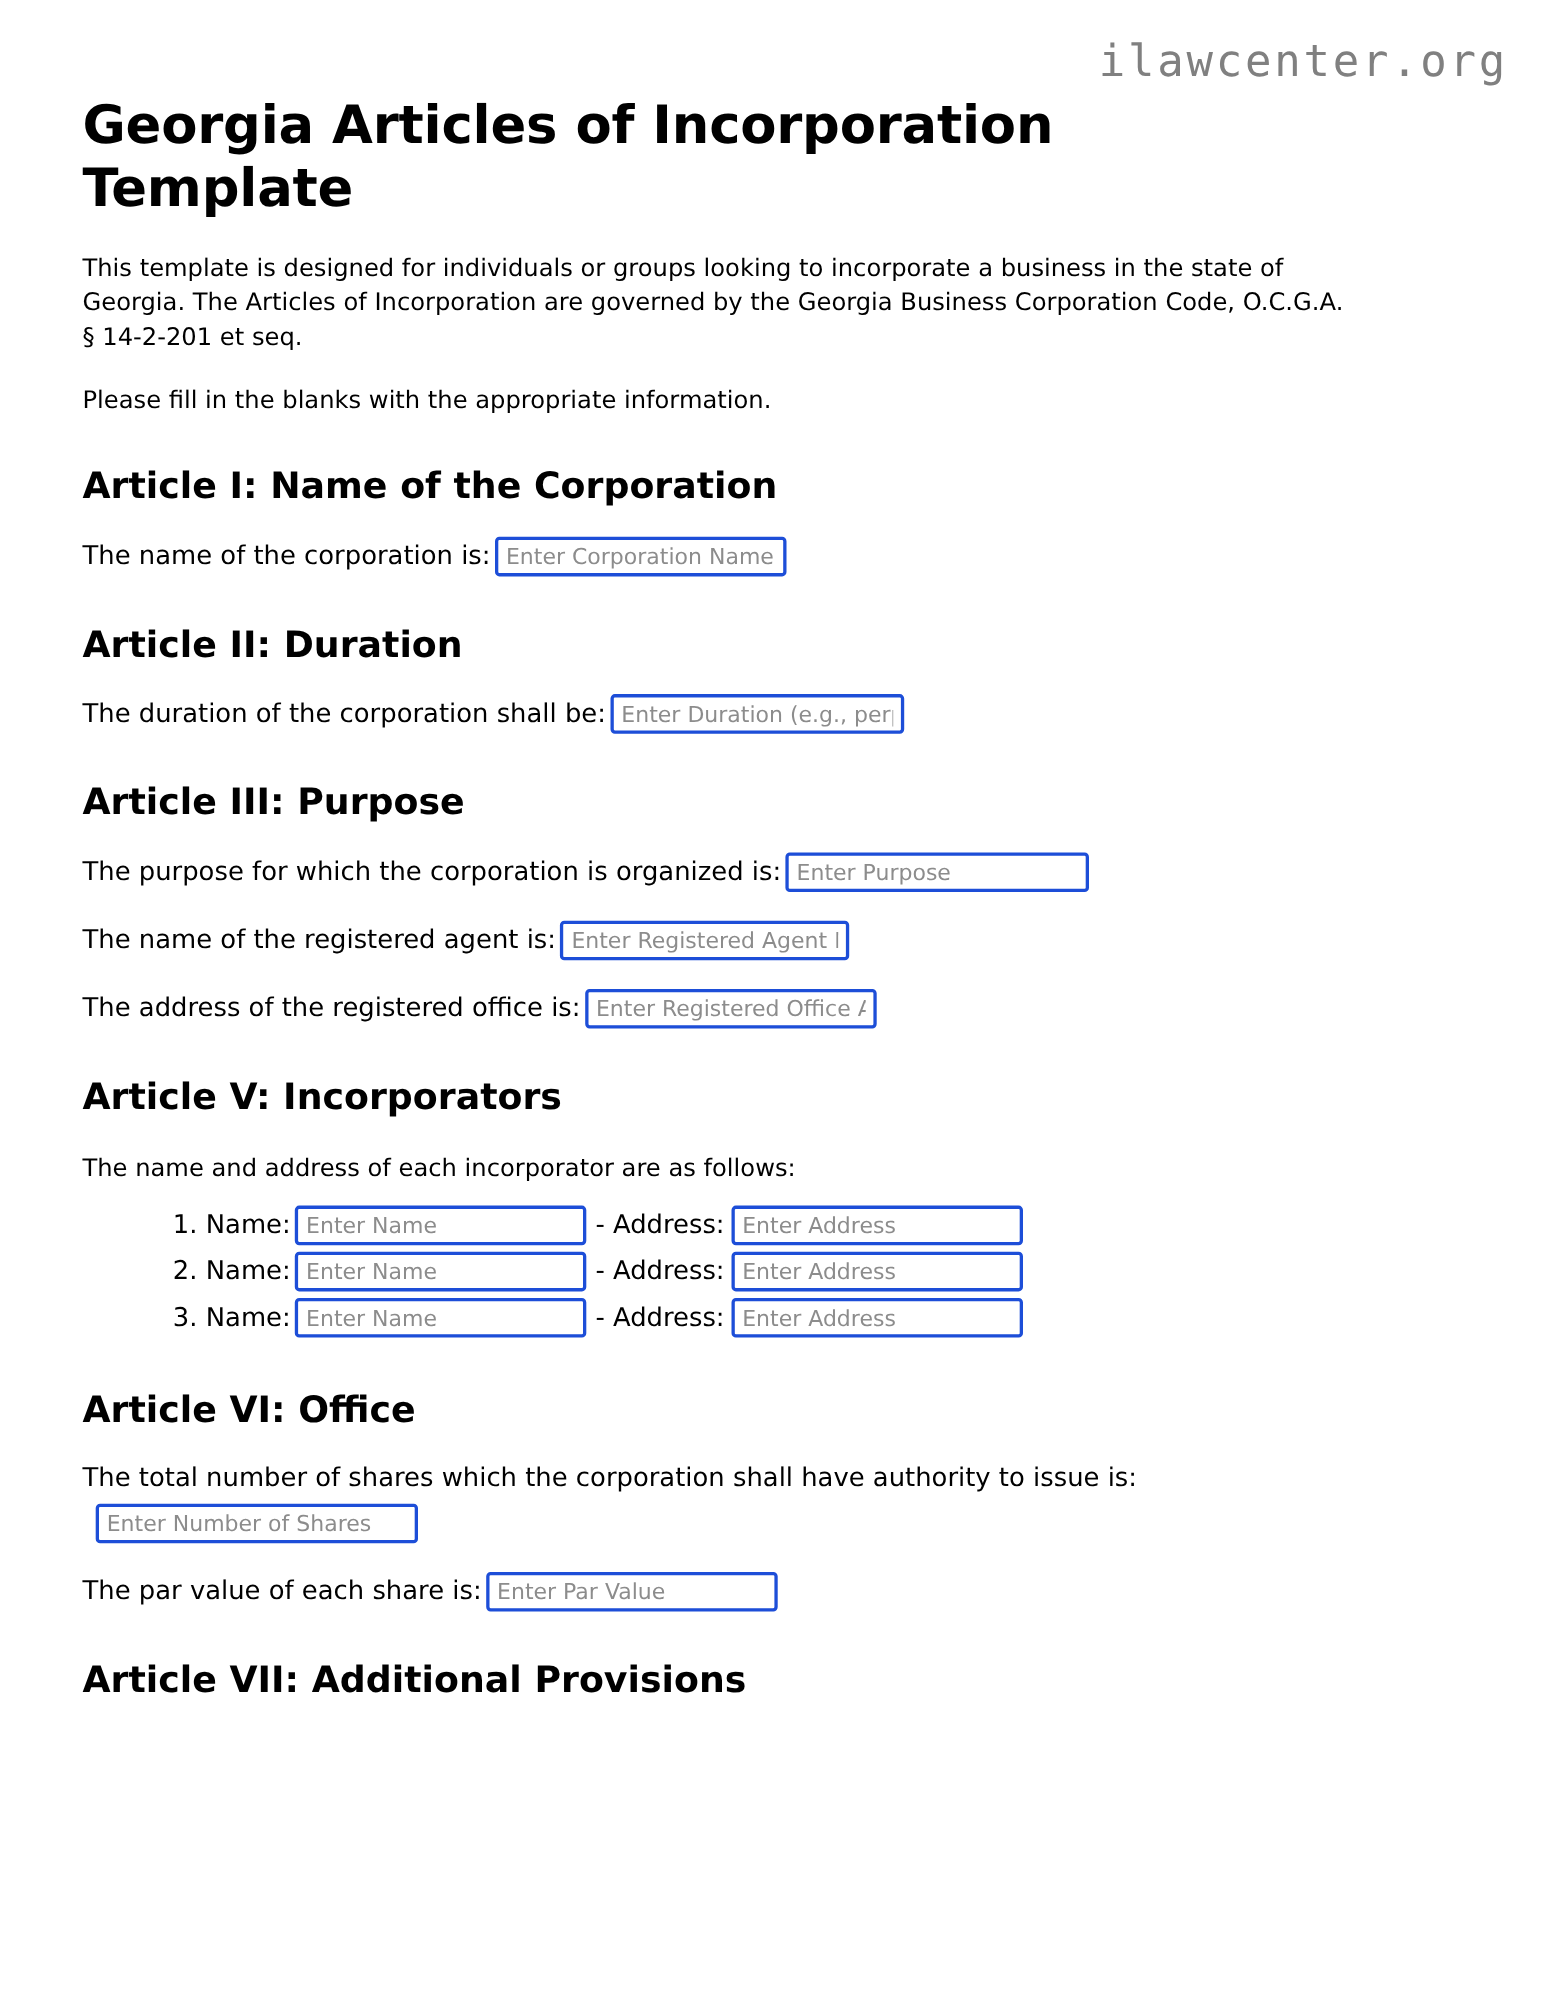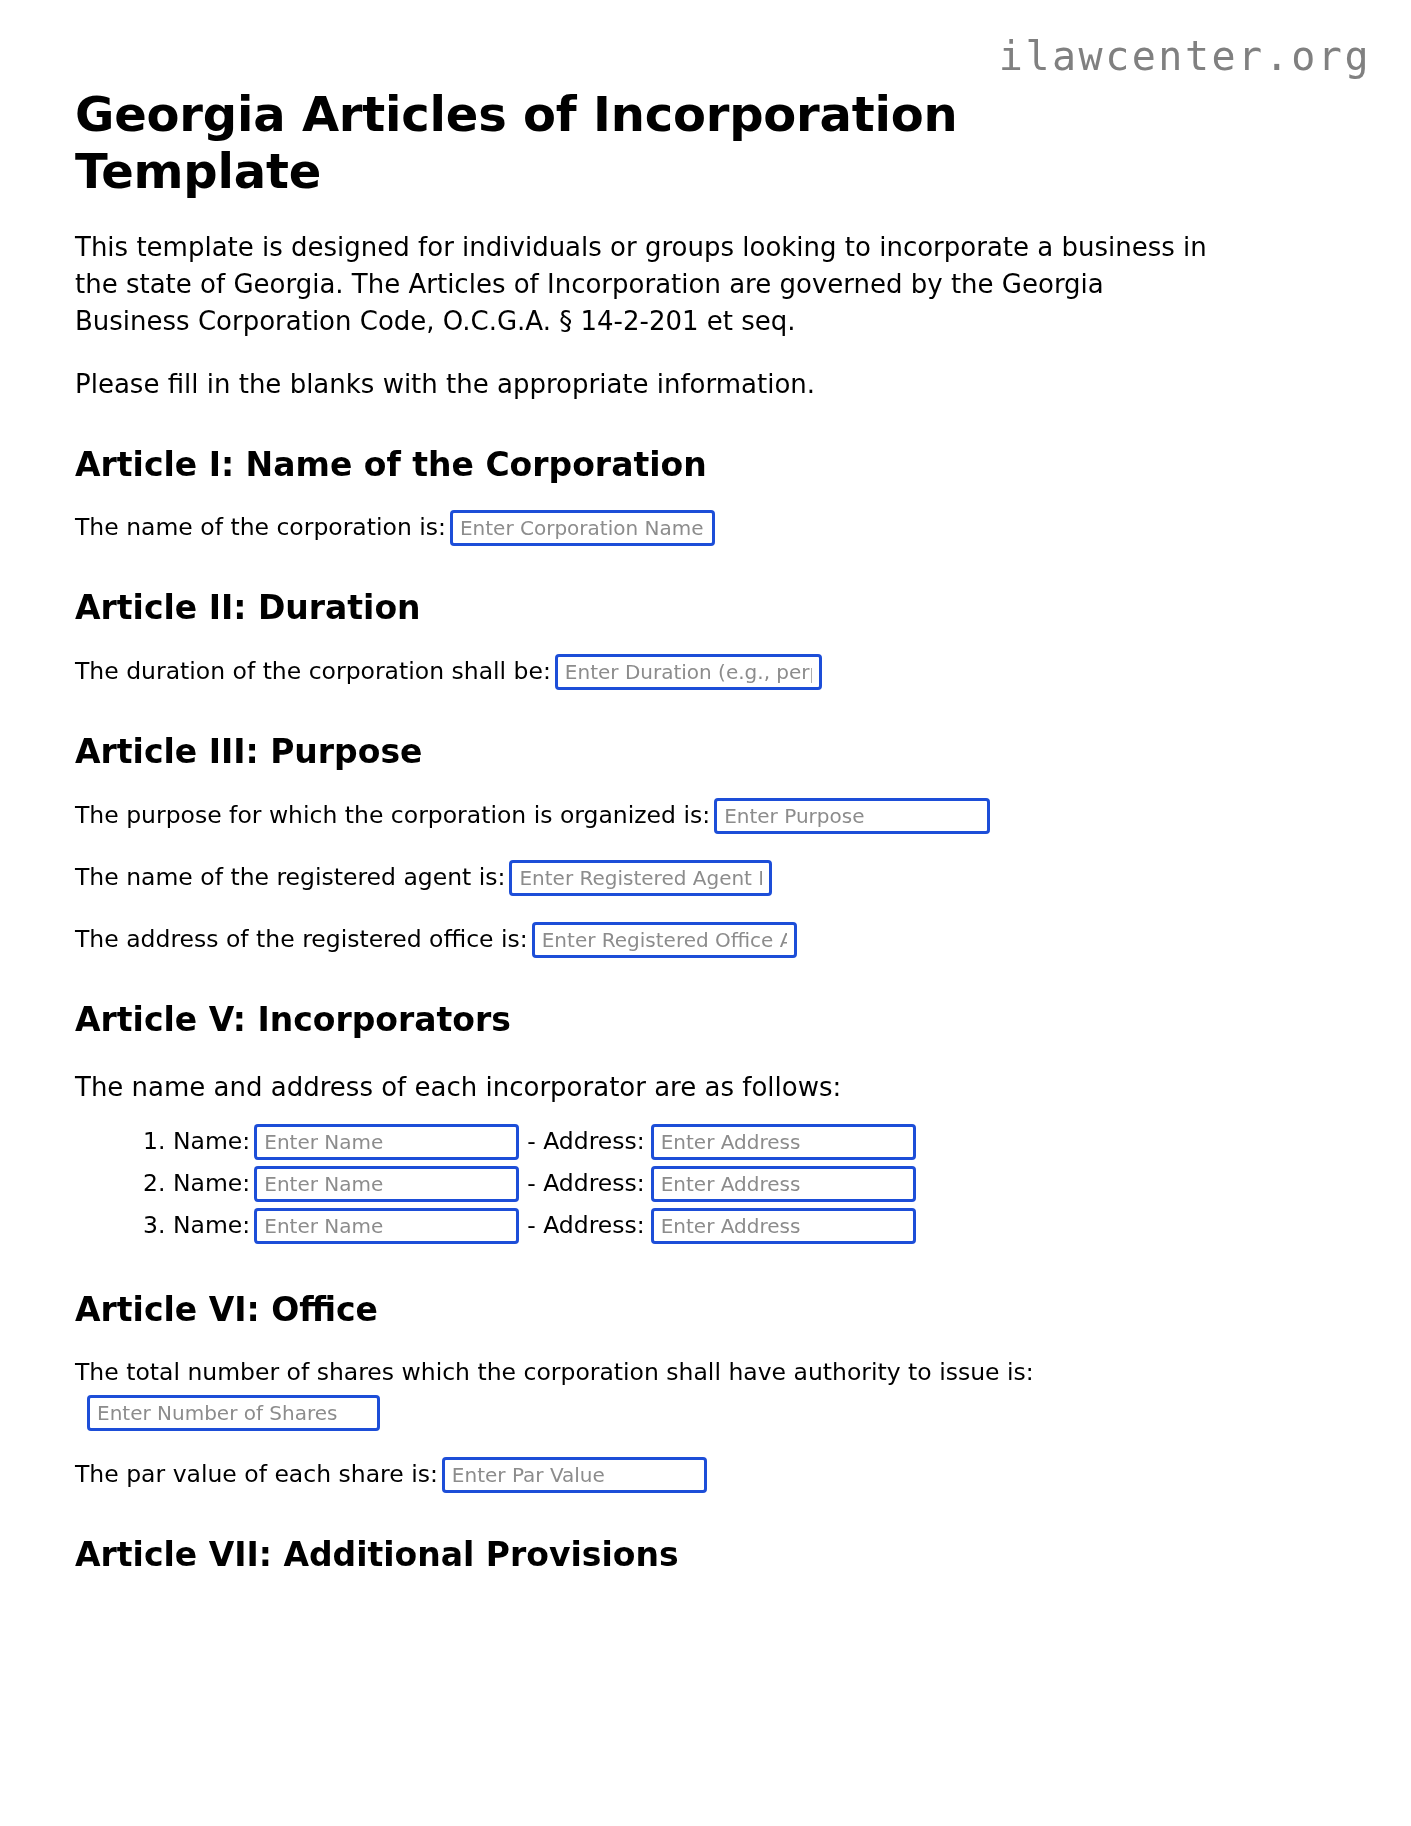--- a/index.html
+++ b/index.html
@@ -39,21 +39,21 @@
     font-size: 48px;
     font-weight: bold;
     line-height: 1.18;
     letter-spacing: -0.2px;
     max-width: 1040px;
     color: #000;
   }
   p.body-text {
     margin: 0;
     padding-top: 30px;
-    font-size: 26px;
+    font-size: 22px;
     line-height: 1.42;
     max-width: 1150px;
     color: #000;
   }
   p.body-text.tight {
     padding-top: 26px;
   }
   h2.article-heading {
     margin: 0;
     padding-top: 42px;
@@ -102,21 +102,21 @@
   ol.incorporators {
     margin: 0;
     padding-top: 16px;
     padding-left: 98px;
     font-size: 23.5px;
     line-height: 1.0;
     list-style-position: outside;
   }
   ol.incorporators li {
     padding: 0;
-    margin: 0 0 2px 0;
+    margin: 0 0 2px 14px;
     white-space: nowrap;
   }
   ol.incorporators li .row-inner {
     display: inline-block;
     padding: 2px 0;
   }
   ol.incorporators li .sep {
     padding: 0 2px 0 8px;
   }
   .shares-block .shares-input-wrap {

